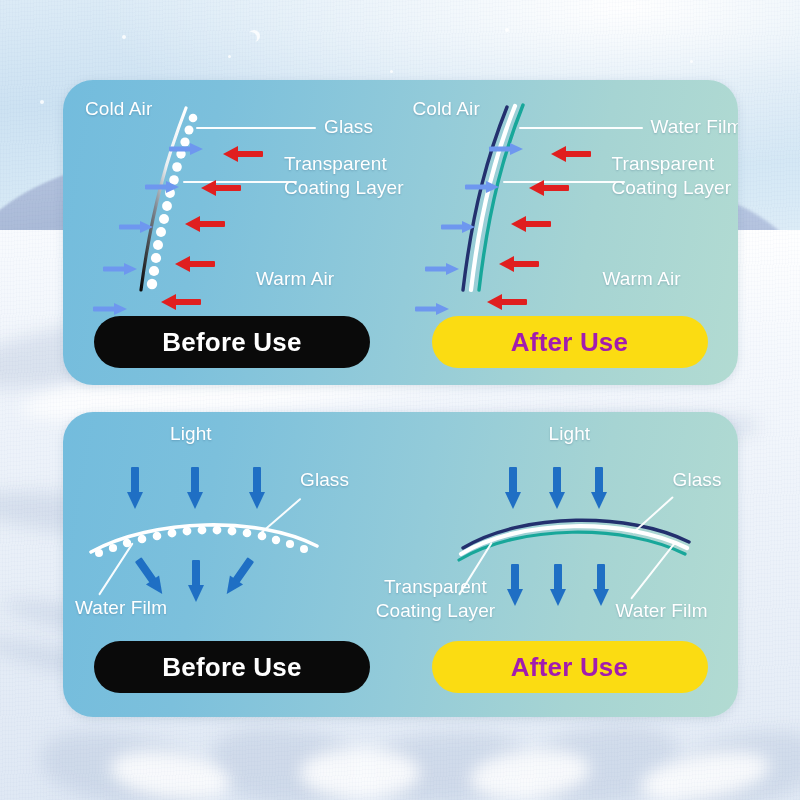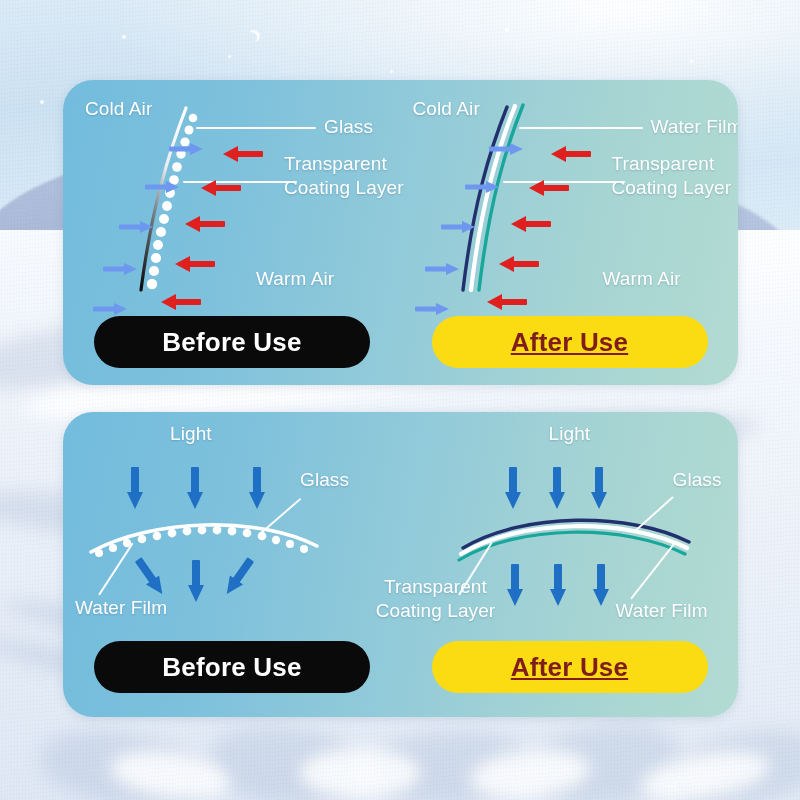--- a/index.html
+++ b/index.html
@@ -82,21 +82,21 @@
   .ar-down .hd{position:absolute;left:50%;bottom:0;transform:translateX(-50%);width:0;height:0;
     border-left:8px solid transparent;border-right:8px solid transparent;border-top:17px solid #1f6fc4;}
   .ar-diag{transform-origin:50% 20%;}
   
   .pill{
     position:absolute;height:52px;border-radius:26px;
     display:flex;align-items:center;justify-content:center;
     font-size:26px;font-weight:bold;letter-spacing:.2px;
   }
   #btn-before-top,#btn-before-bottom{left:31px;width:276px;background:#0a0a0a;color:#ffffff;}
-  #btn-after-top,#btn-after-bottom{left:368px;width:276px;background:#fbdc12;color:#7f1d1d;text-decoration:underline;}
+  #btn-after-top,#btn-after-bottom{left:368px;width:276px;background:#fbdc12;color:#a21caf;}
   svg{display:block;overflow:visible;}
 </style>
 </head>
 <body>
 
 <div id="bg">
   <div class="sky"></div>
   <div class="mountain"></div>
   <div class="mountain2"></div>
   <div class="snowfield"></div>

